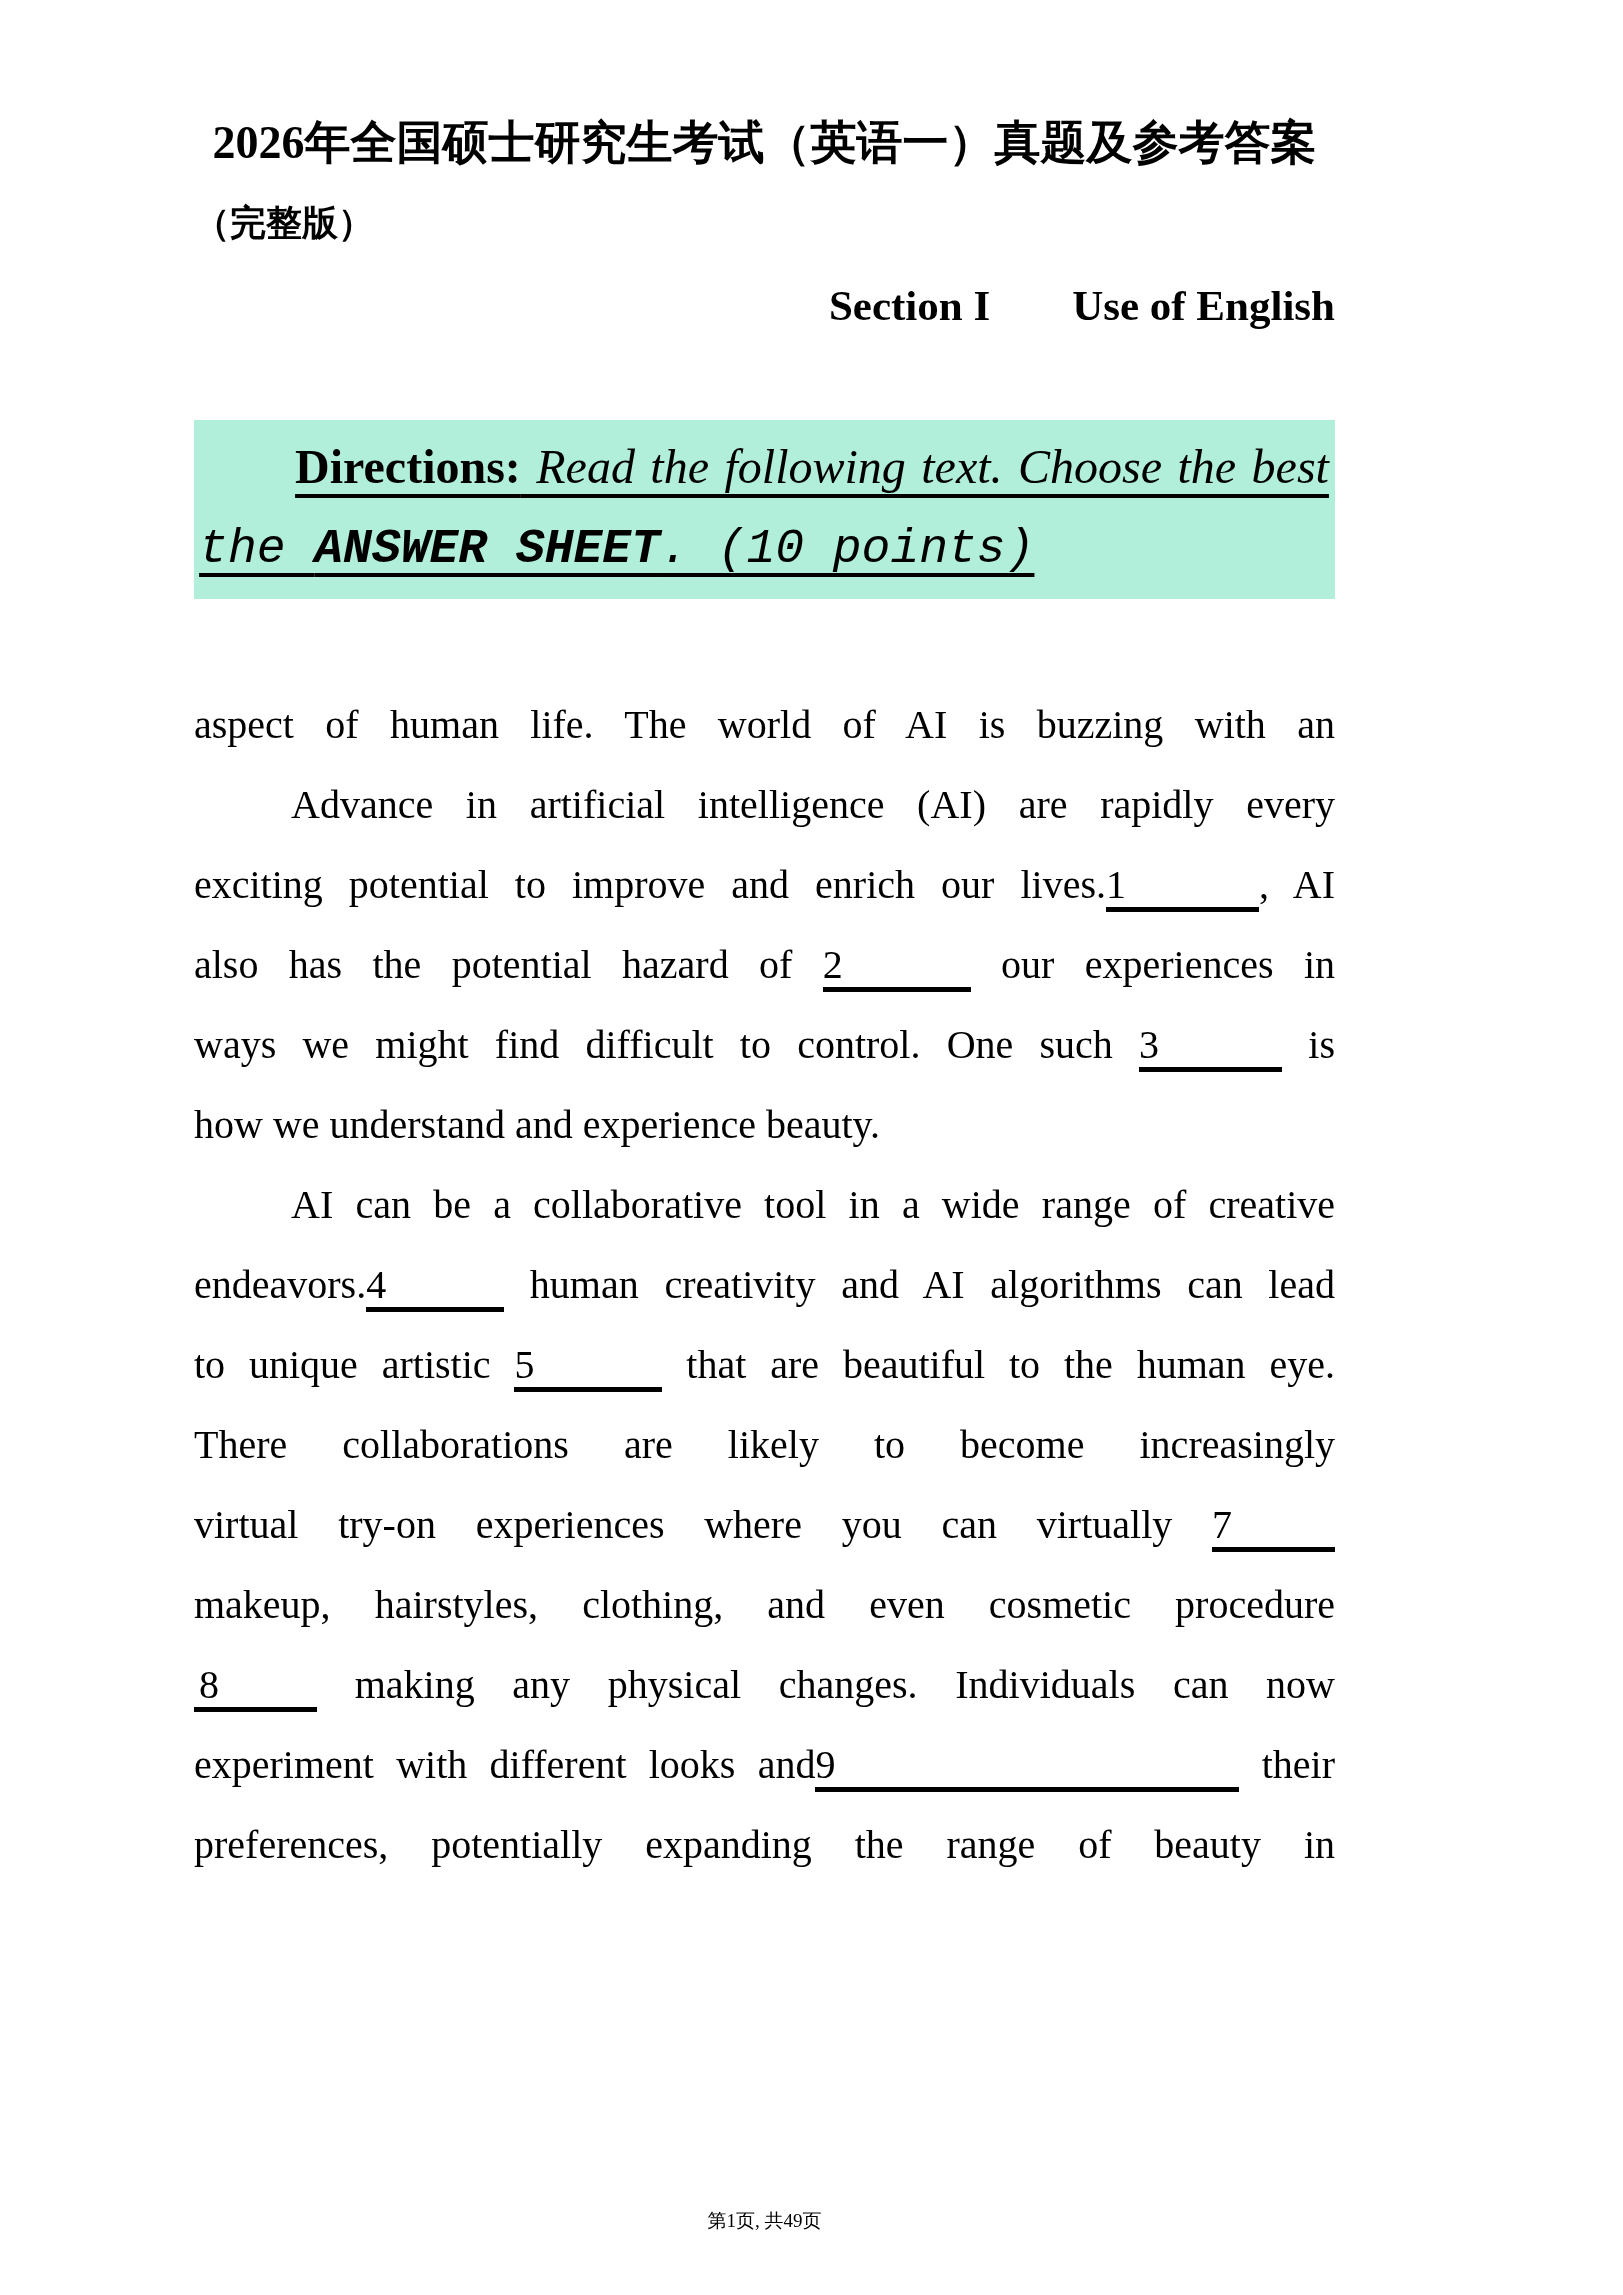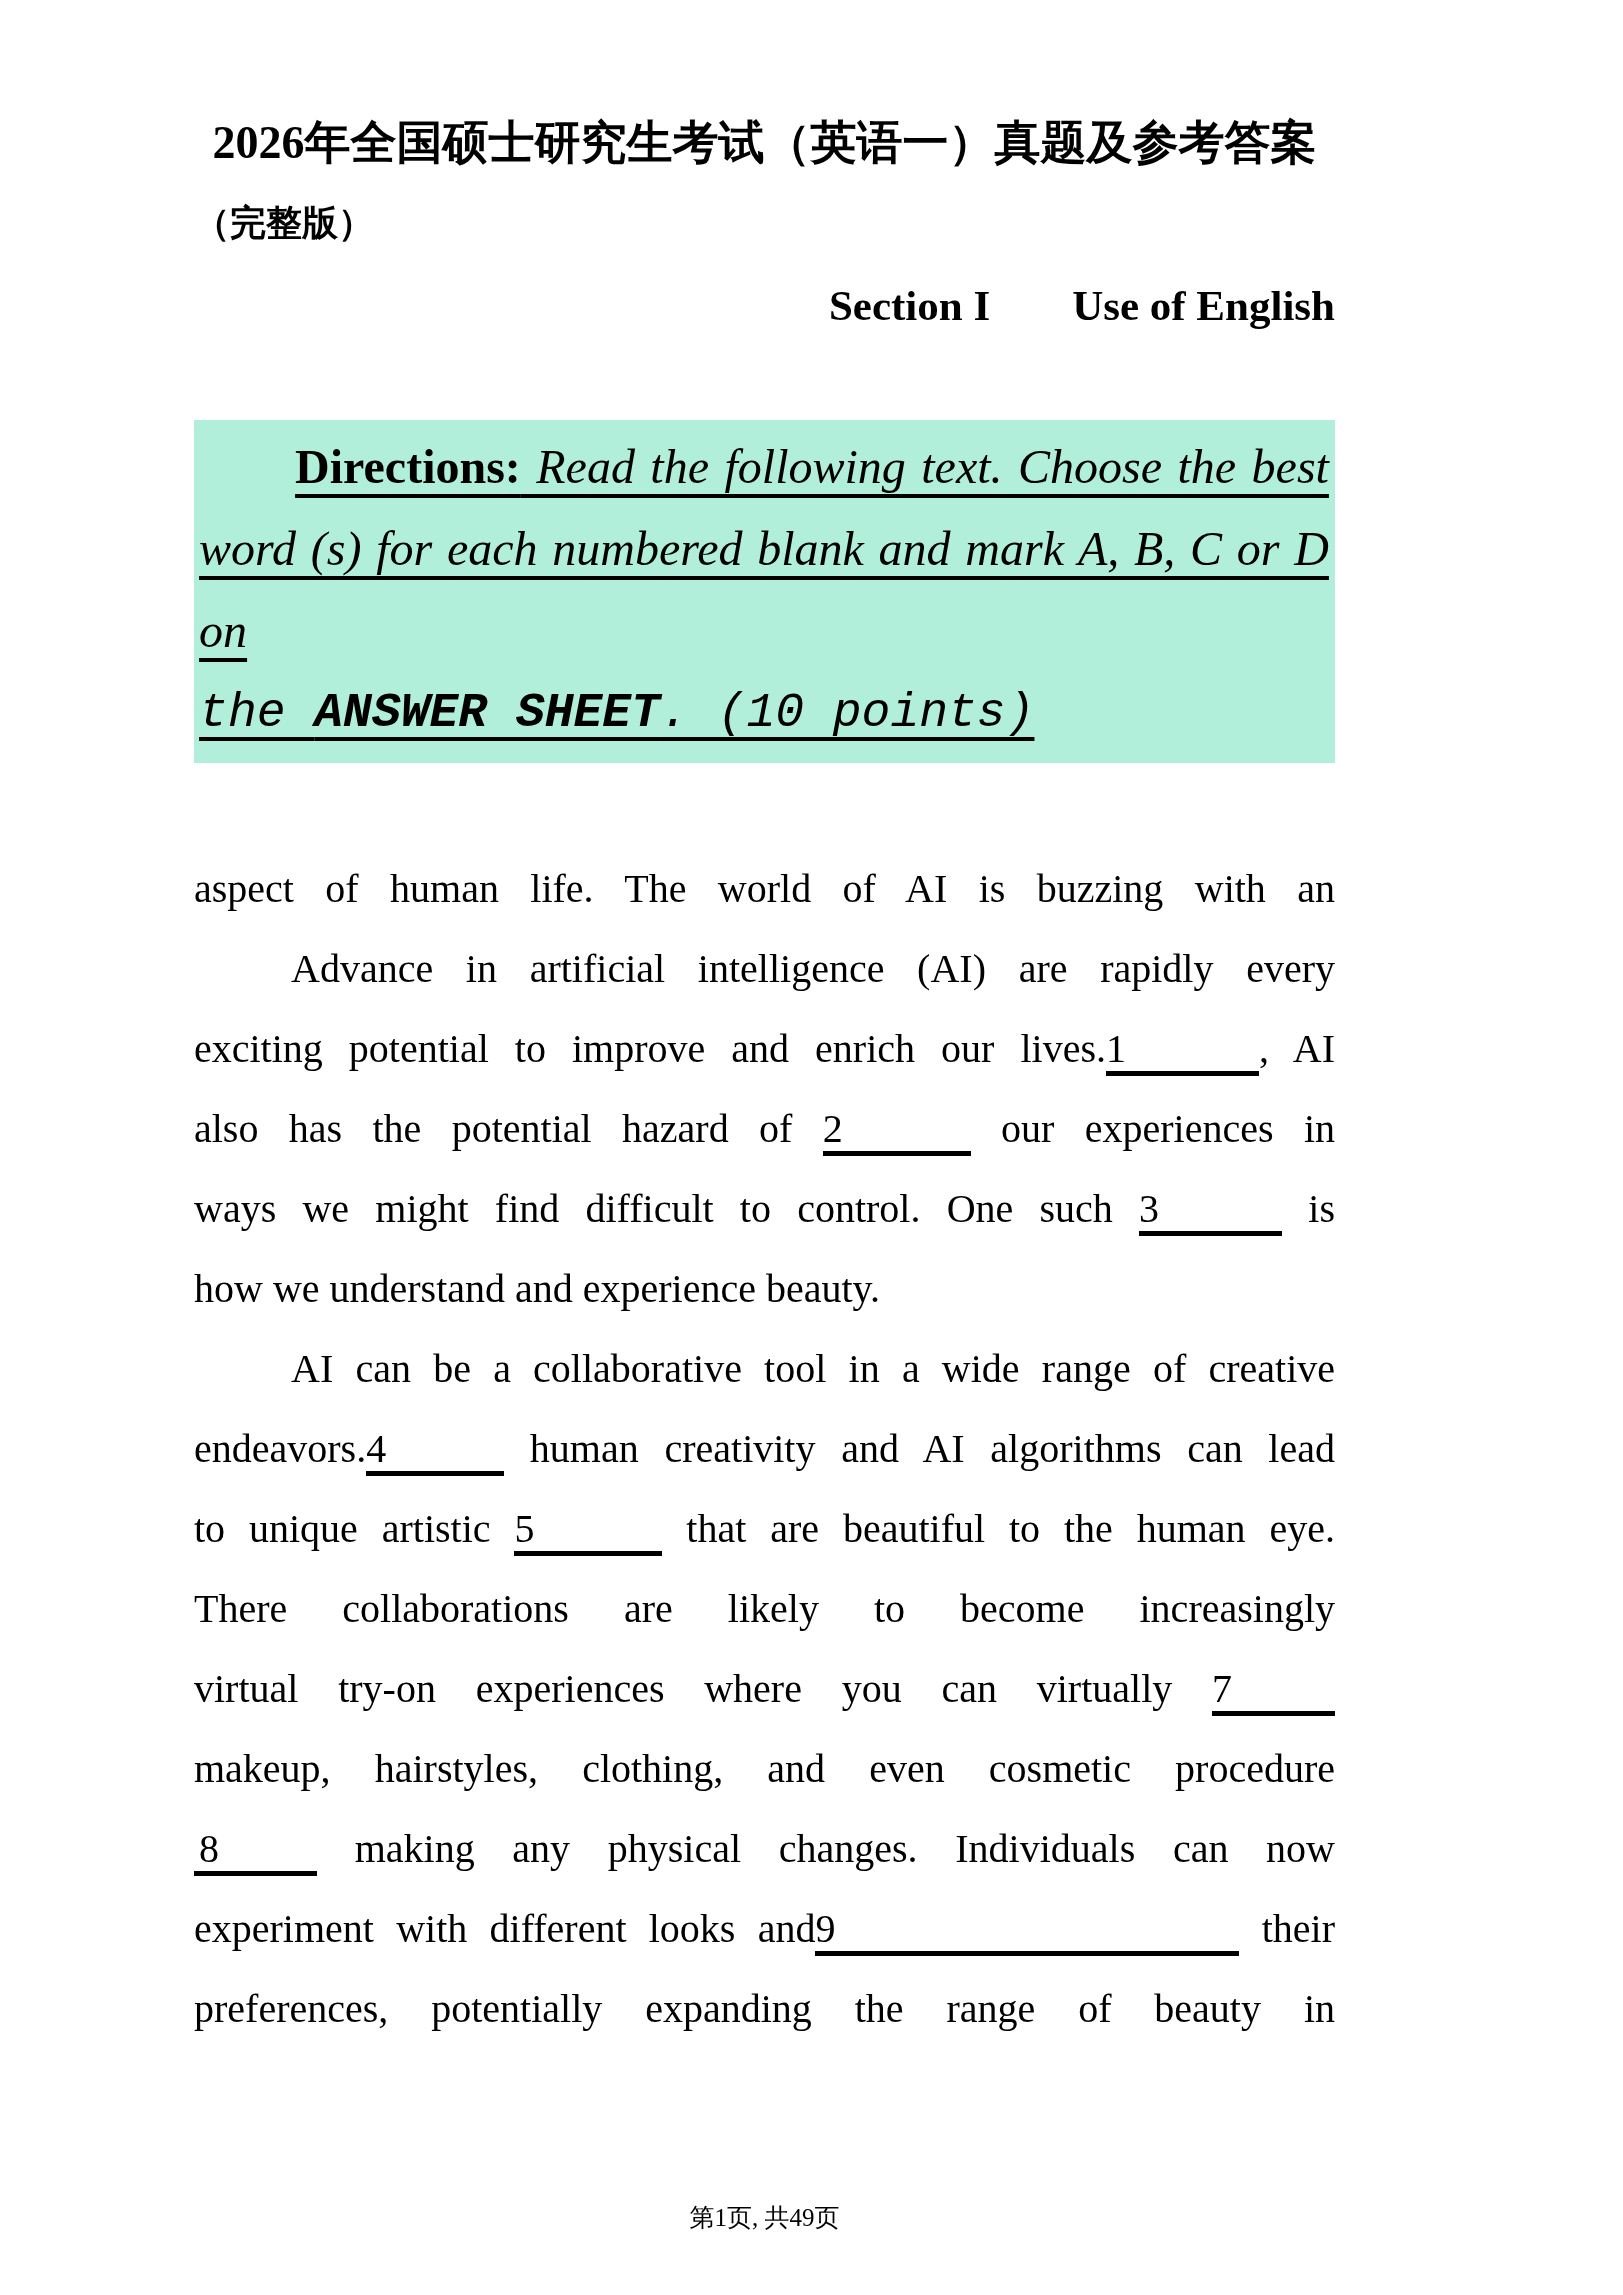--- a/index.html
+++ b/index.html
@@ -55,39 +55,38 @@
     line-height:1.1;
     text-indent:0;
     vertical-align:baseline;
   }
   .blank.left{text-align:left;padding-left:5.1px;}
   .blank.right{text-align:right;padding-right:9.2px;}
   .blank.rightpad{text-align:right;padding-right:87px;}
 
   .page-footer{
     position:absolute;left:0;right:0;bottom:62px;
-    text-align:center;font-size:25px;line-height:1.2;
+    text-align:center;font-size:19px;line-height:1.2;
   }
 </style>
 </head>
 <body>
 
 <div class="page">
 
   <h1 class="doc-title">2026年全国硕士研究生考试（英语一）真题及参考答案</h1>
 
   <div class="doc-subtitle">（完整版）</div>
 
   <div class="section-heading">
     <span>Section I</span><span class="section-gap"></span><span>Use of English</span>
   </div>
 
   <div class="directions-box" id="directions-lines" style="background: rgb(177, 239, 219);">
       <div class="dline indent"><span class="seg-bold">Directions:</span><span> Read the following text. Choose the best</span></div>
-      <div class="dline"><span>word (s) for each numbered blank and mark A, B, C or D on</span></div>
       <div class="dline nolast"><span>the </span><span class="seg-bolditalic">ANSWER SHEET</span><span>. (10 points)</span></div>
     </div>
 
   <div class="body-text" id="body-lines">
       <div>
         <div class="tline"><span>aspect of human life. The world of AI is buzzing with an</span></div>
         <div class="tline indent"><span>Advance in artificial intelligence (AI) are rapidly every</span></div>
         <div class="tline"><span>exciting potential to improve and enrich our lives.</span><span class="blank" style="width: 153px;">1</span><span>, AI</span></div>
         <div class="tline"><span>also has the potential hazard of </span><span class="blank" style="width: 148px;">2</span><span> our experiences in</span></div>
         <div class="tline"><span>ways we might find difficult to control. One such </span><span class="blank" style="width: 143px;">3</span><span> is</span></div>

